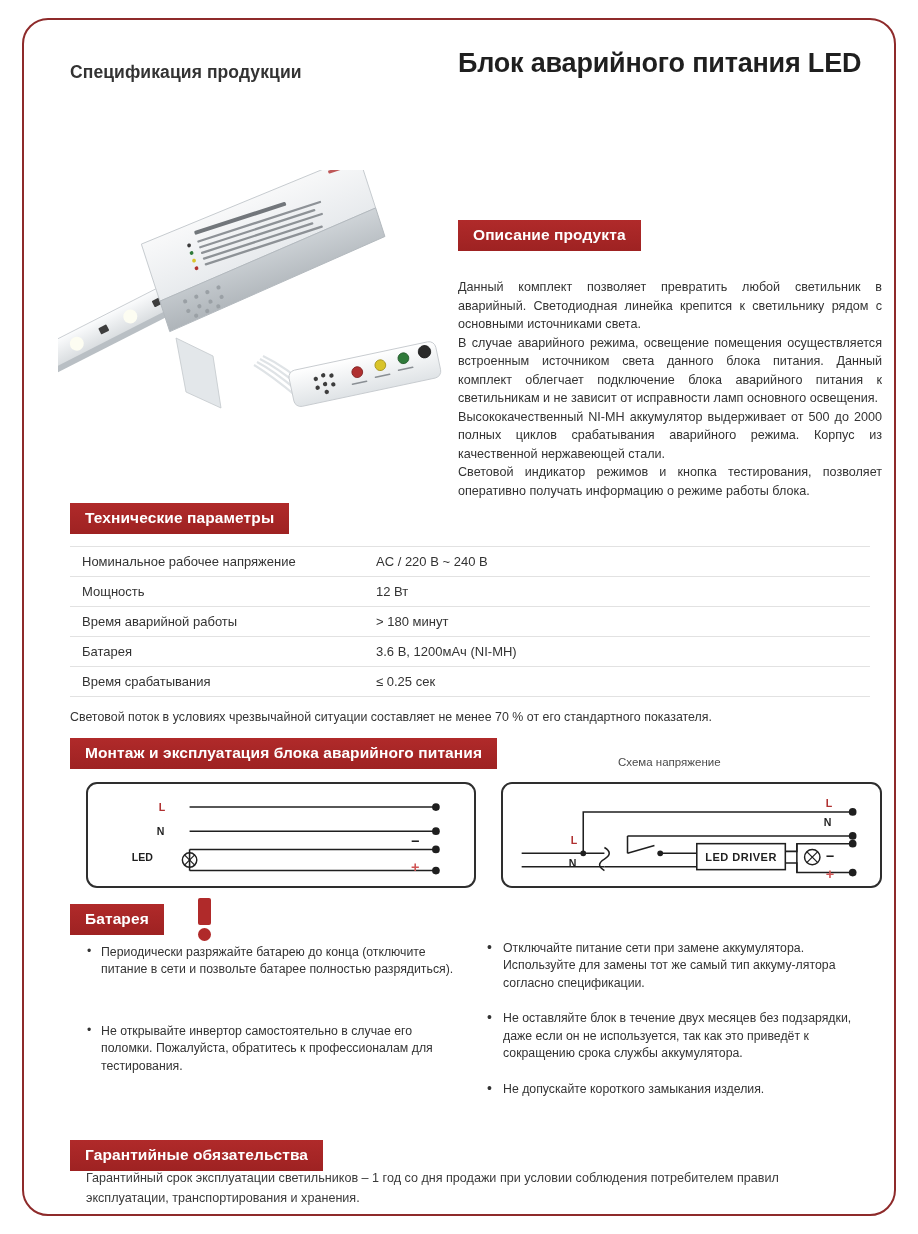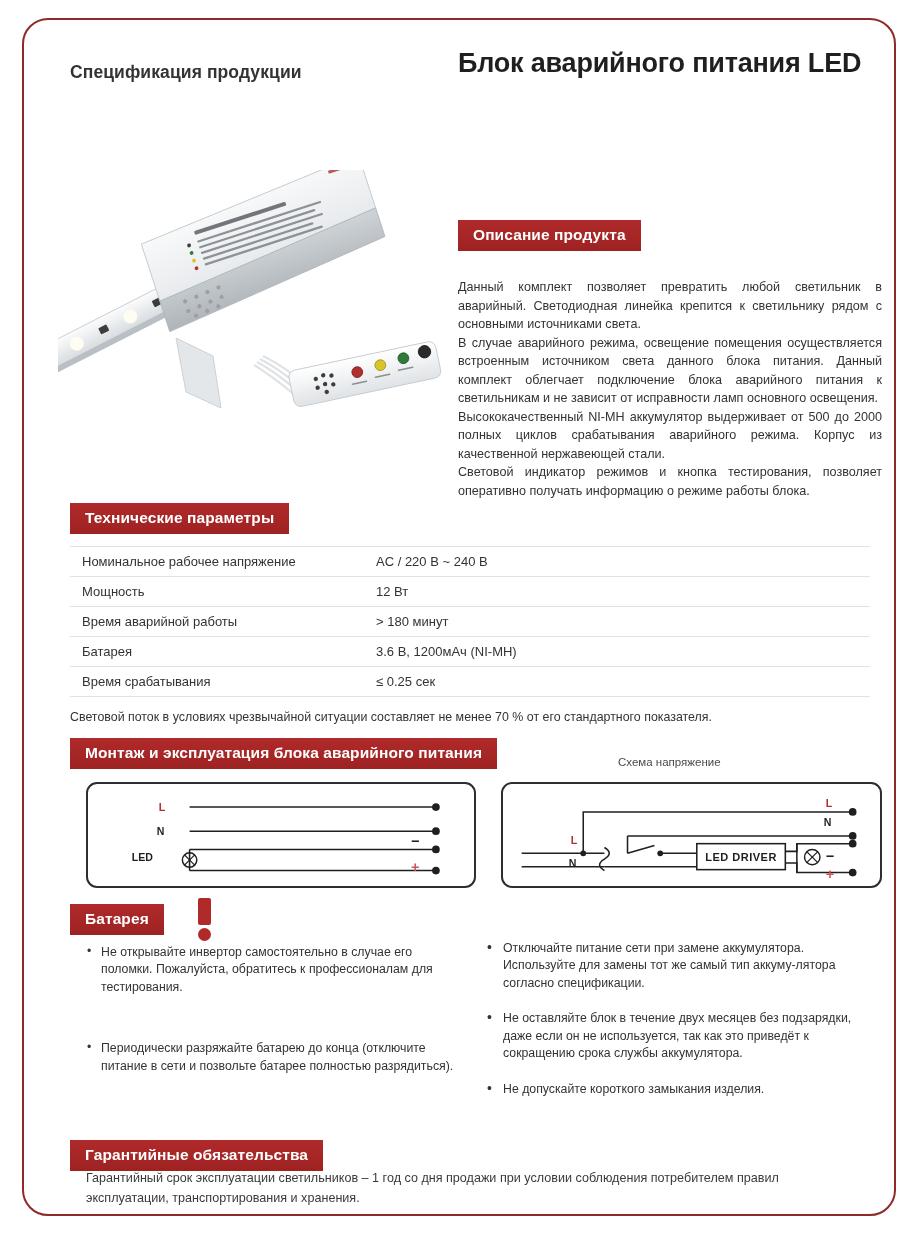--- a/index.html
+++ b/index.html
@@ -460,22 +460,22 @@
 
     <div id="warn-banner-wrap">
       <span class="banner">Батарея</span>
     </div>
     <div class="bang">
       <div class="bar"></div>
       <div class="dot"></div>
     </div>
 
     <div class="warn-col" id="warn-left">
+      <div class="bullet">Периодически разряжайте батарею до конца (отключите питание в сети и позвольте батарее полностью разрядиться).</div>
       <div class="bullet">Не открывайте инвертор самостоятельно в случае его поломки. Пожалуйста, обратитесь к профессионалам для тестирования.</div>
-      <div class="bullet">Периодически разряжайте батарею до конца (отключите питание в сети и позвольте батарее полностью разрядиться).</div>
     </div>
     <div class="warn-col" id="warn-right">
       <div class="bullet">Отключайте питание сети при замене аккумулятора. Используйте для замены тот же самый тип аккуму-лятора согласно спецификации.</div>
       <div class="bullet">Не оставляйте блок в течение двух месяцев без подзарядки, даже если он не используется, так как это приведёт к сокращению срока службы аккумулятора.</div>
       <div class="bullet">Не допускайте короткого замыкания изделия.</div>
     </div>
 
     <div id="warranty-banner-wrap">
       <span class="banner">Гарантийные обязательства</span>
     </div>

